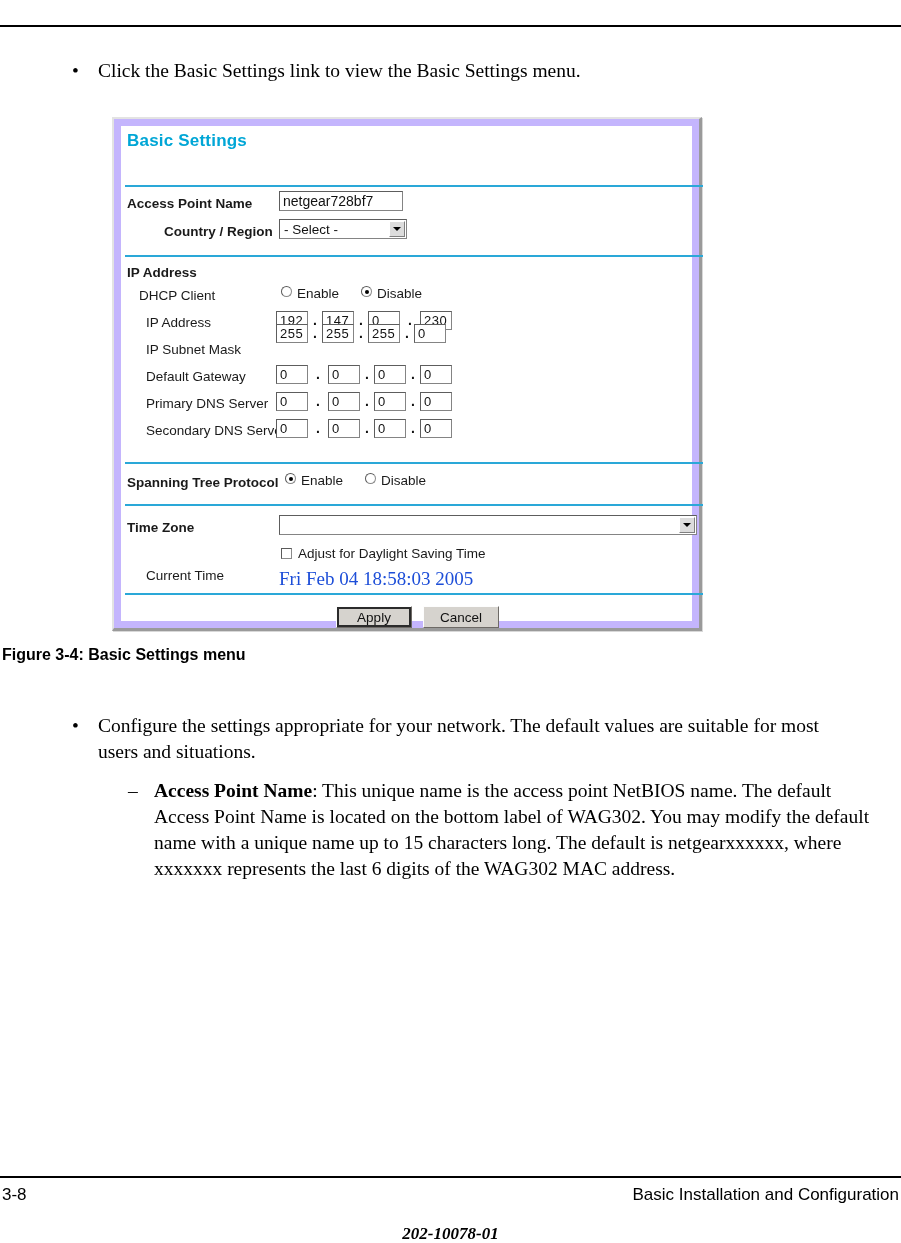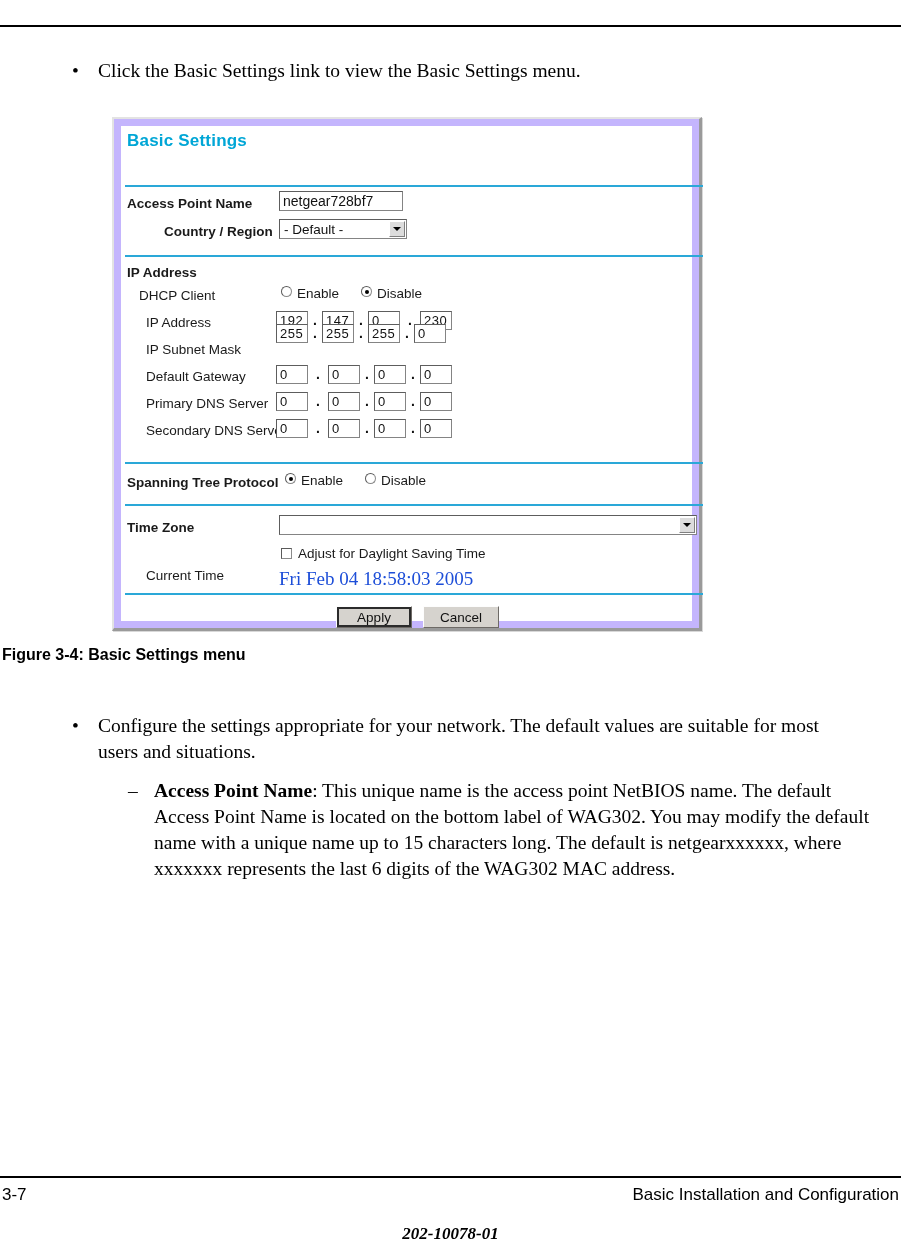--- a/index.html
+++ b/index.html
@@ -314,21 +314,21 @@
 
     <div class="panel-title">Basic Settings</div>
 
     <div class="divider" id="div-1"></div>
 
     <div class="fld-label bold" style="left:6px; top:70px;">Access Point Name</div>
     <div class="txt-input" style="left:158px; top:65px; width:124px; height:20px;">netgear728bf7</div>
 
     <div class="fld-label bold" style="left:6px; top:98px;margin-left:37px;">Country / Region</div>
     <div class="sel-box" style="left:158px; top:93px; width:128px; height:20px;">
-      <span>- Default -</span>
+      <span>- Select -</span>
       <span class="sel-arrow">
           <span class="tri"></span>
         </span>
     </div>
 
     <div class="divider" id="div-2"></div>
 
     <div class="fld-label bold" style="left:6px; top:139px;">IP Address</div>
 
     <div class="fld-label" style="left:18px; top:162px;">DHCP Client</div>
@@ -448,16 +448,16 @@
   <span class="bullet-text">Configure the settings appropriate for your network. The default values are suitable for most users and situations.</span>
 </div>
 
 <div class="bullet-row" id="dash-apname">
   <span class="bullet-mark">–</span>
   <span class="bullet-text"><b class="bold-lead">Access Point Name</b><span>: This unique name is the access point NetBIOS name. The default Access Point Name is located on the bottom label of WAG302. You may modify the default name with a unique name up to 15 characters long. The default is netgearxxxxxx, where xxxxxxx represents the last 6 digits of the WAG302 MAC address.</span></span>
 </div>
 
 <div class="page-footer">
   <div class="ftr-rule"></div>
-  <div class="ftr-page">3-7</div>
+  <div class="ftr-page">3-8</div>
   <div class="ftr-section">Basic Installation and Configuration</div>
   <div class="ftr-docnum">202-10078-01</div>
 </div>
 
 </body></html>

